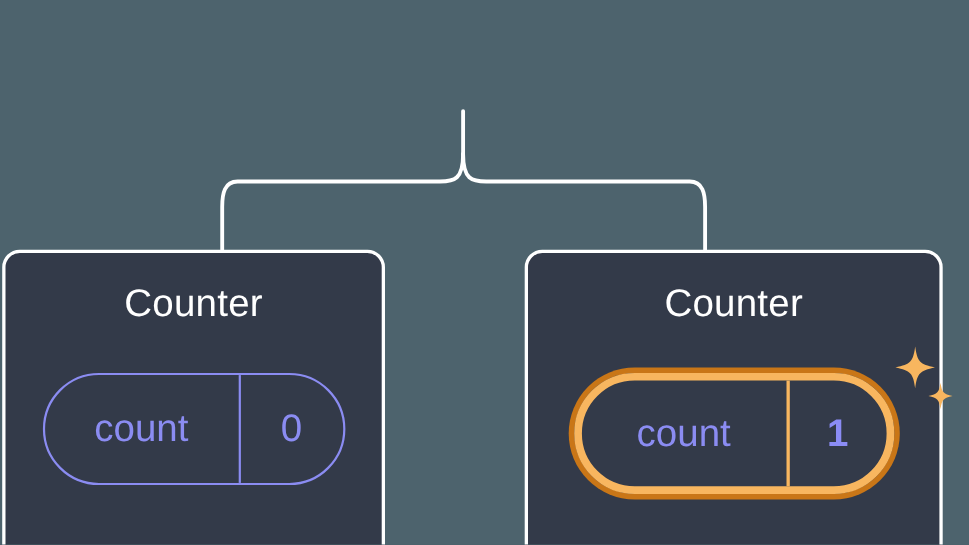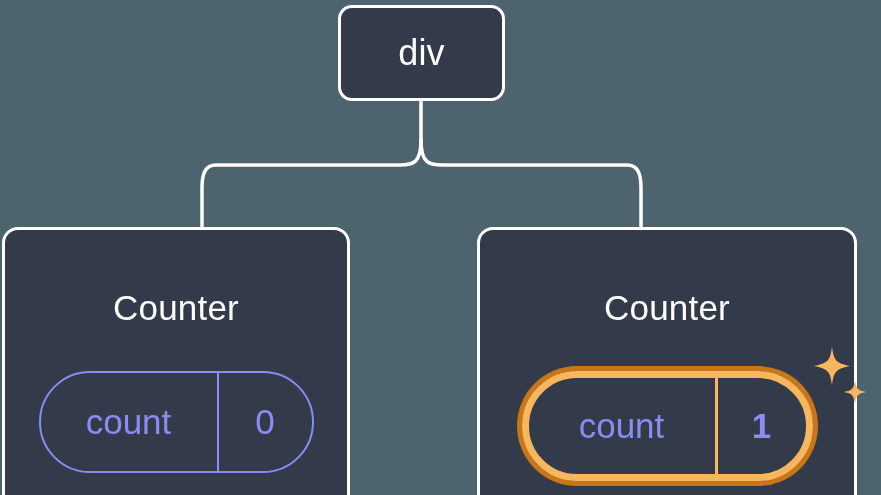--- a/index.html
+++ b/index.html
@@ -70,21 +70,21 @@
     height: 290px;
   }
   #node-counter-b {
     left: 477px;
     top: 227px;
     width: 380px;
     height: 290px;
   }
 
   .counter-node .node-title {
-    margin-top: 60px;
+    margin-top: 28px;
     font-size: 35px;
     color: #ffffff;
     font-weight: 400;
     line-height: 1;
     letter-spacing: 0.2px;
   }
 
   
   .pill-wrap {
     position: relative;
@@ -162,23 +162,20 @@
 
 <div id="canvas">
 
   <svg id="connectors" viewBox="0 0 881 495" width="881" height="495" fill="none" xmlns="http://www.w3.org/2000/svg">
 
     <path d="M421 101 L421 140" stroke="#ffffff" stroke-width="3.5" stroke-linecap="round"></path>
     <path d="M421 140 C 421 163, 413 165, 400 165 L 216 165 C 204 165, 202 176, 202 188 L 202 227" stroke="#ffffff" stroke-width="3.5" stroke-linecap="round"></path>
     <path d="M421 140 C 421 163, 429 165, 442 165 L 627 165 C 639 165, 641 176, 641 188 L 641 227" stroke="#ffffff" stroke-width="3.5" stroke-linecap="round"></path>
   </svg>
 
-  <div class="node" id="node-div">
-    <div class="node-title">div</div>
-  </div>
 
   <div class="node counter-node" id="node-counter-a">
     <div class="node-title">Counter</div>
     <div class="pill-wrap">
       <div class="pill">
         <div class="pill-key">count</div>
         <div class="pill-divider"></div>
         <div class="pill-value">0</div>
       </div>
     </div>

